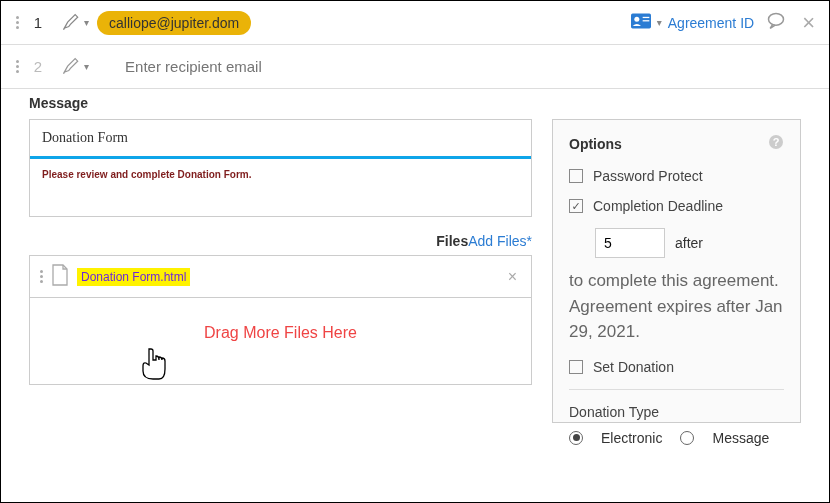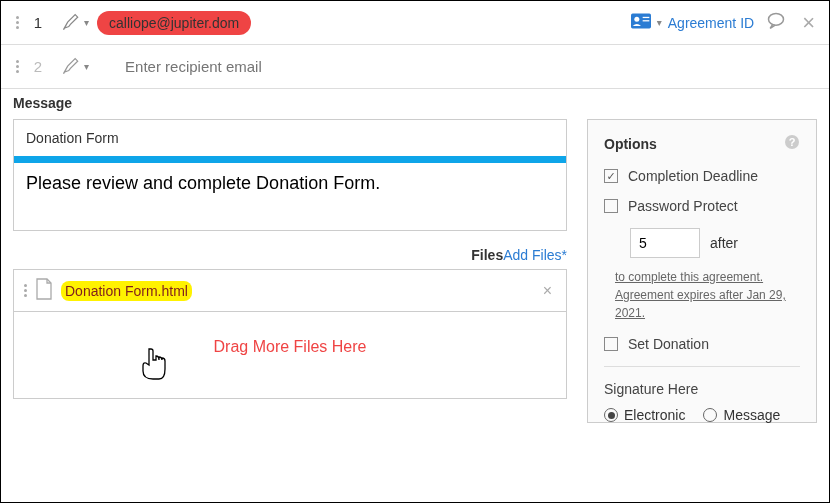--- a/index.html
+++ b/index.html
@@ -46,21 +46,21 @@
   .pen-icon {
     display: flex;
     align-items: center;
     gap: 3px;
     color: #888;
     padding: 0 8px;
   }
   .pen-icon svg { width: 20px; height: 20px; }
   .chev { font-size: 10px; color: #888; }
   .email-chip {
-    background: #ef4444;
+    background: #eab308;
     border-radius: 14px;
     padding: 4px 12px;
     color: #333;
     font-size: 14px;
   }
   .email-placeholder {
     color: #999;
     font-size: 15px;
     padding-left: 8px;
     flex: 1;
@@ -93,48 +93,50 @@
   }
   .show-cc {
     color: #2b7cd3;
     font-size: 12px;
     padding: 8px 12px;
     cursor: pointer;
   }
   .main-columns {
     display: flex;
     gap: 20px;
-    padding: 0 12px;
+    padding: 0 28px;
   }
   .left-col {
     flex: 1;
     min-width: 0;
   }
   .right-col {
-    width: 230px;
+    width: 249px;
     flex-shrink: 0;
   }
   .section-label {
     font-weight: bold;
     font-size: 14px;
     margin: 6px 0 8px 0;
   }
   .msg-box {
     border: 1px solid #ccc;
   }
   .subject-row {
-    border-bottom: 7px solid #0ea5e9;
+    border-bottom: 3px solid #0ea5e9;
     padding: 10px 12px;
     font-size: 14px;
     color: #333;
+    font-family: Liberation Serif, serif;
   }
   .body-row {
     padding: 10px 12px 36px 12px;
-    font-size: 18px;
-    color: #000000;
+    font-size: 10px;
+    color: #7f1d1d;
+    font-weight: bold;
   }
   .files-header {
     display: flex;
     justify-content: flex-end;
     align-items: center;
     margin: 16px 0 6px 0;
   }
   .add-files {
     color: #2b7cd3;
     font-size: 14px;
@@ -156,23 +158,22 @@
     flex-direction: column;
     gap: 2px;
   }
   .mini-drag span {
     width: 3px; height: 3px; background: #aaa; border-radius: 50%;
   }
   .file-icon svg { width: 18px; height: 22px; }
   .file-name-hl {
     background: #fff200;
     padding: 2px 4px;
-    font-size: 14px;
-    color: #7f1d1d;
-    border-radius: 8px;
+    font-size: 12px;
+    color: #6d28d9;
   }
   .file-close {
     margin-left: auto;
     color: #aaa;
     font-size: 16px;
     cursor: pointer;
     padding: 0 4px;
   }
   .drag-zone {
     text-align: center;
@@ -232,26 +233,25 @@
   }
   .days-input {
     width: 70px;
     height: 30px;
     border: 1px solid #ccc;
     padding: 0 8px;
     font-size: 14px;
     background: #fff;
   }
   .note {
-    font-size: 12px;
+    font-size: 17px;
     color: #666;
-    margin-left: 11px;
+    margin-left: 0px;
     line-height: 1.5;
     margin-bottom: 14px;
-    text-decoration: underline;
   }
   .divider {
     border-top: 1px solid #ddd;
     margin: 14px 0;
   }
   .sig-label {
     font-size: 14px;
     color: #444;
     margin-bottom: 10px;
   }
@@ -271,21 +271,21 @@
   }
   .radio.selected::after {
     content: "";
     width: 7px; height: 7px;
     background: #444;
     border-radius: 50%;
   }
   .radio-opt {
     display: flex;
     align-items: center;
-    gap: 6px;
+    gap: 18px;
     cursor: pointer;
   }
   .cursor-pointer {
     position: absolute;
     left: 138px;
     top: 346px;
     pointer-events: none;
   }
   .cursor-pointer svg { width: 30px; height: 34px; }
 </style>
@@ -388,47 +388,47 @@
           <div class="title">Options</div>
           <div class="help-icon">
             <svg width="16" height="16" viewBox="0 0 16 16">
                 <circle cx="8" cy="8" r="7" fill="#ccc"></circle>
                 <text x="8" y="12" text-anchor="middle" fill="#fff" font-size="11" font-weight="bold">?</text>
               </svg>
           </div>
         </div>
 
         <div class="opt-row">
+          <span class="checkbox"></span>
+          <span>Password Protect</span>
+        </div>
+
+        <div class="opt-row">
           <span class="checkbox checked"></span>
           <span>Completion Deadline</span>
-        </div>
-
-        <div class="opt-row">
-          <span class="checkbox"></span>
-          <span>Password Protect</span>
         </div>
 
         <div class="days-row">
           <input class="days-input" value="5" style="">
           <span>after</span>
         </div>
 
         <div class="note">
           <span>to complete this agreement.</span><br>
           <span>Agreement expires after Jan 29, 2021.</span>
         </div>
 
         <div class="opt-row">
           <span class="checkbox"></span>
           <span>Set Donation</span>
         </div>
 
         <div class="divider"></div>
 
-        <div class="sig-label">Signature Here</div>
+        <div class="sig-label">Donation Type</div>
         <div class="radio-row">
           <div class="radio-opt">
             <span class="radio selected"></span>
             <span>Electronic</span>
           </div>
           <div class="radio-opt">
             <span class="radio"></span>
             <span>Message</span>
           </div>
         </div>

